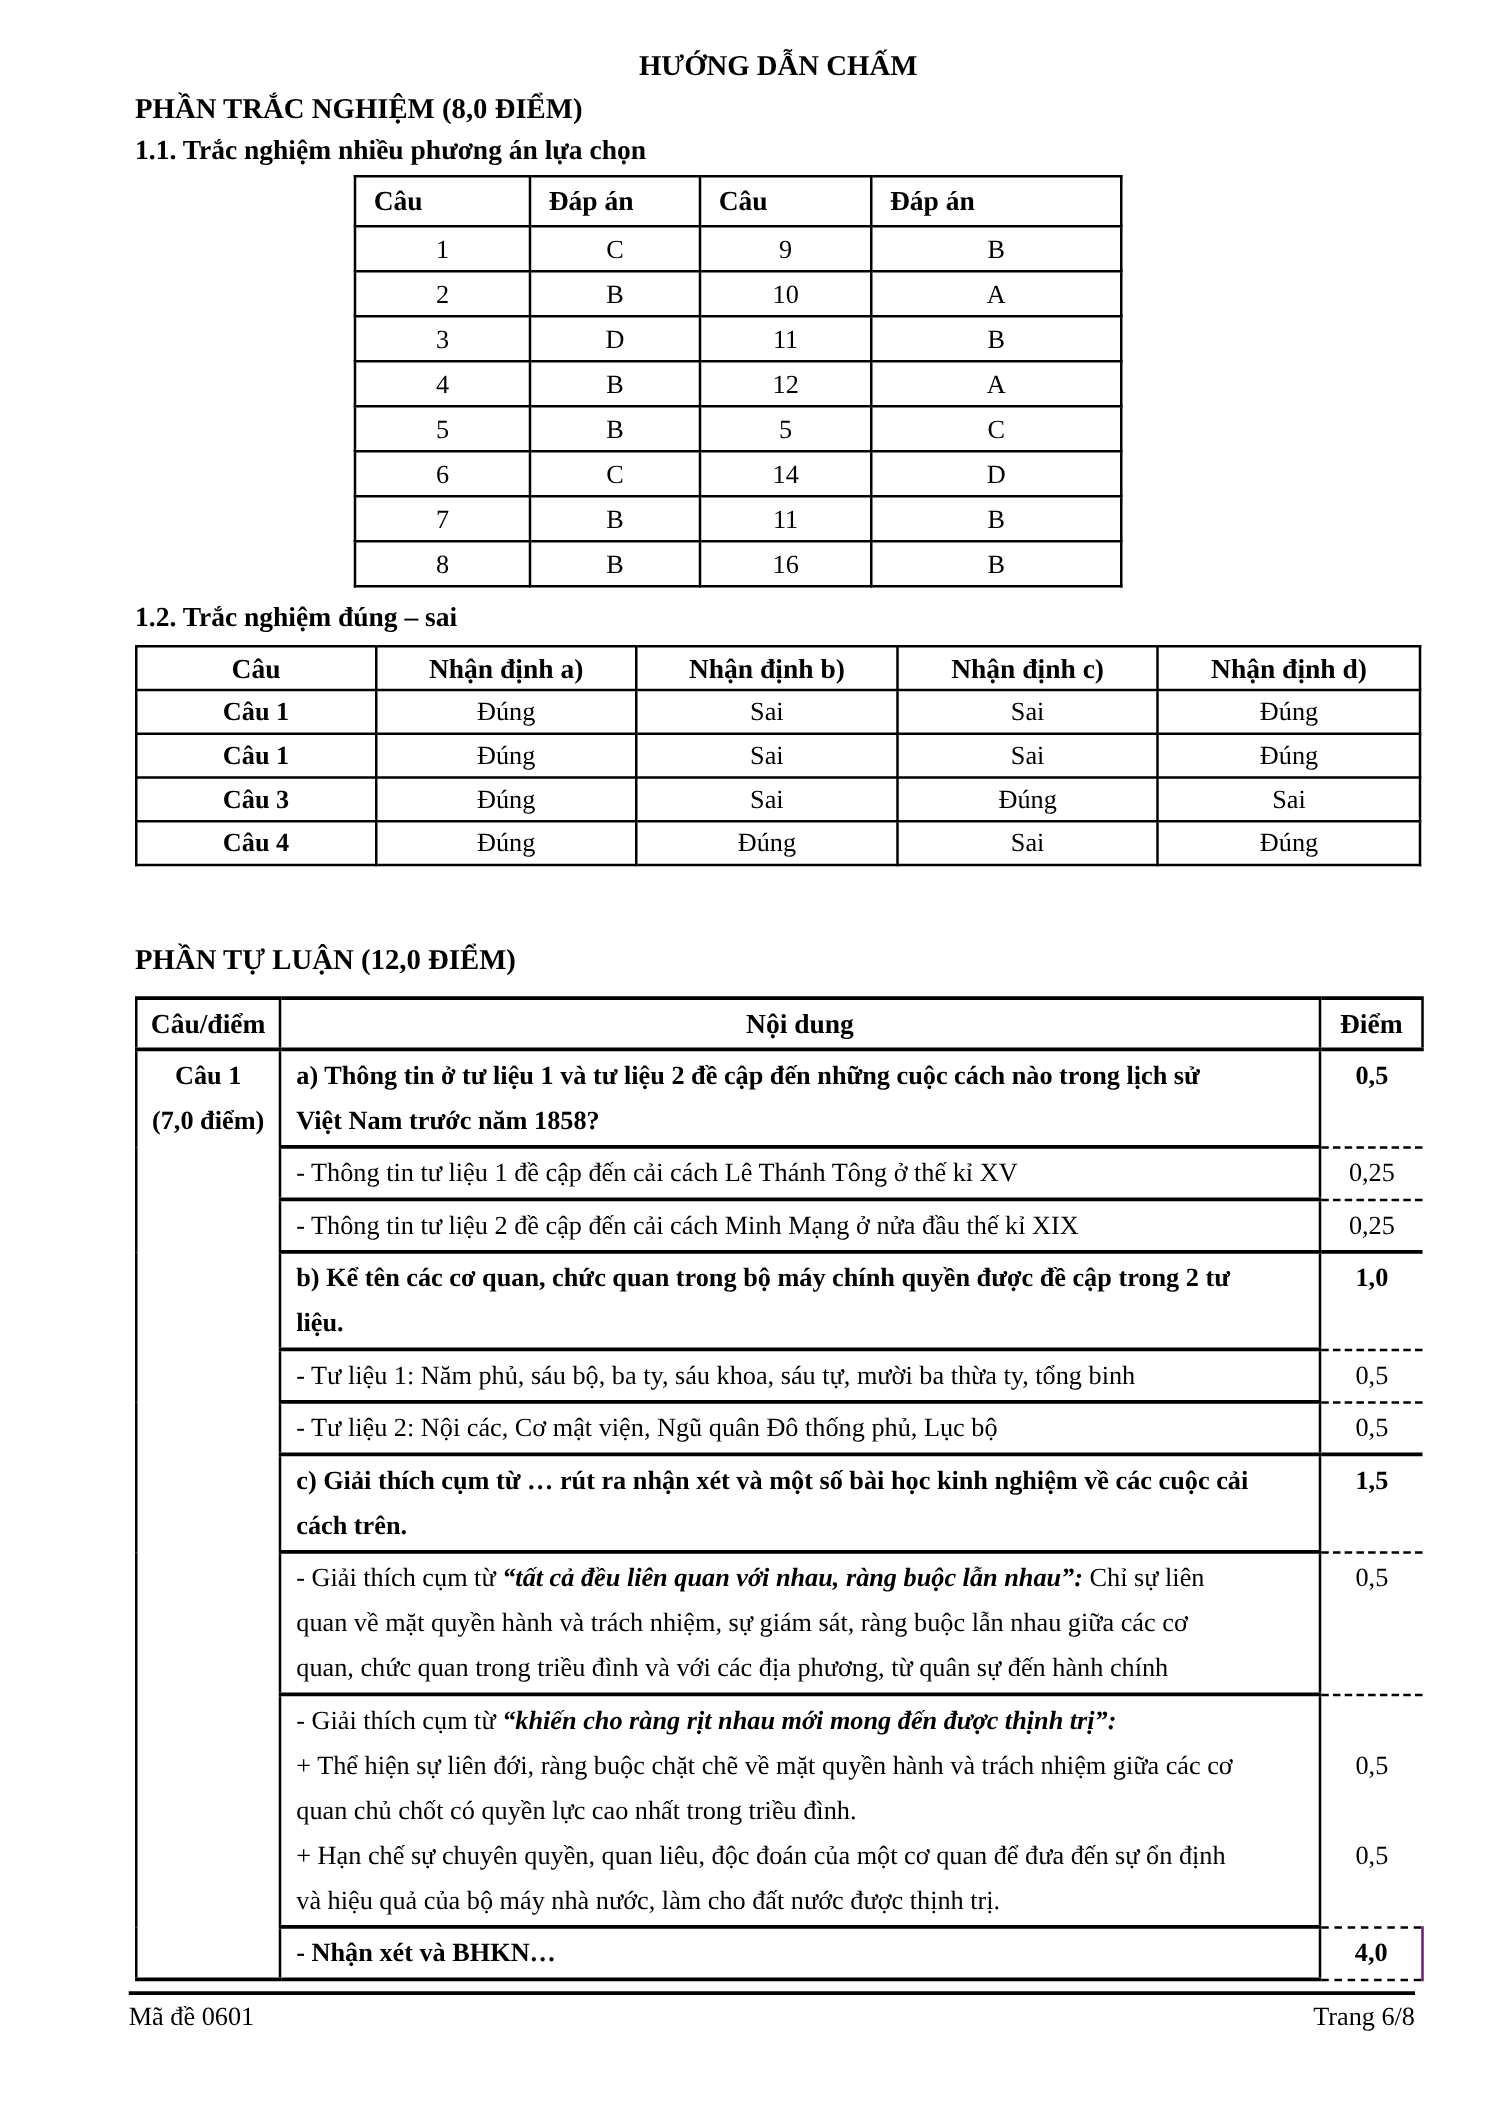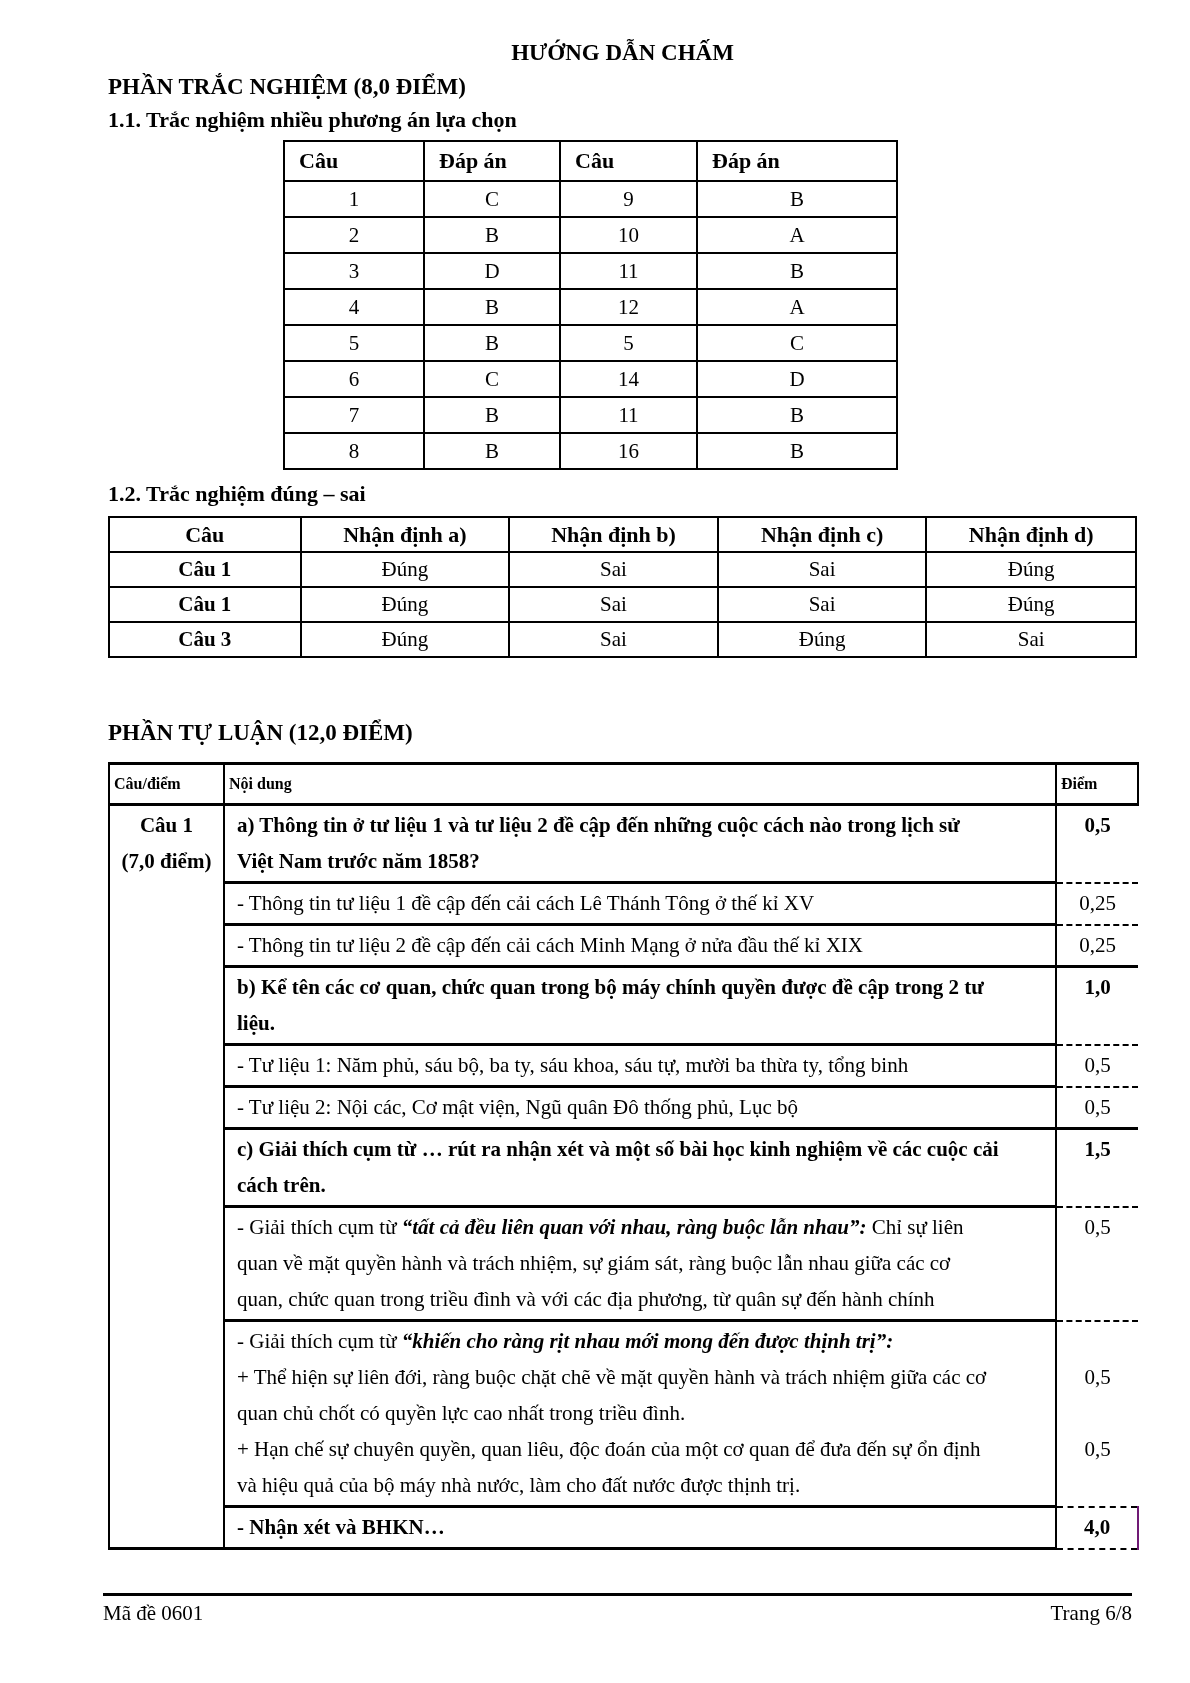--- a/index.html
+++ b/index.html
@@ -24,21 +24,21 @@
   
   .t2{width:100%;margin-top:6px;}
   .t2 th{border:2px solid #000;text-align:center;font-size:22px;padding:2px 4px;height:29px;}
   .t2 td{border:2px solid #000;text-align:center;padding:2px 4px;height:29px;}
   .t2 td.rowhead{font-weight:bold;}
 
   
   .t3{width:100%;margin-top:12px;line-height:36px;table-layout:fixed;}
   .t3 th{
     border-top:3px solid #000;border-bottom:3px solid #000;border-left:2px solid #000;
-    font-size:16px;padding:1px 4px;height:33px;text-align:left;
+    font-size:22px;padding:1px 4px;height:33px;text-align:center;
   }
   .t3 th:last-child{border-right:2px solid #000;}
   .t3 td{border-left:2px solid #000;vertical-align:top;}
   .t3 td.lastcol{border-right:2px solid #701a75;}
   .t3 td.qlabel{
     font-weight:bold;text-align:center;padding:1px 2px 2px 2px;
     border-bottom:3px solid #000;font-size:21px;
   }
   .t3 td.cell-content{text-align:left;padding:1px 55px 2px 12px;border-top:3px solid #000;}
   .t3 td.cell-score{text-align:center;padding:1px 2px;}
@@ -166,20 +166,27 @@
           <td>Sai</td>
           <td>Đúng</td>
         </tr>
     <tr>
           <td class="rowhead">Câu 3</td>
           <td>Đúng</td>
           <td>Sai</td>
           <td>Đúng</td>
           <td>Sai</td>
         </tr>
+    <tr>
+          <td class="rowhead">Câu 4</td>
+          <td>Đúng</td>
+          <td>Đúng</td>
+          <td>Sai</td>
+          <td>Đúng</td>
+        </tr>
   </tbody>
     </table>
 
   <div class="sec-heading" style="margin-top:58px;">PHẦN TỰ LUẬN (12,0 ĐIỂM)</div>
 
   <table class="t3">
     <colgroup>
         <col style="width:115px">
         <col style="width:832px">
         <col style="width:82px">

